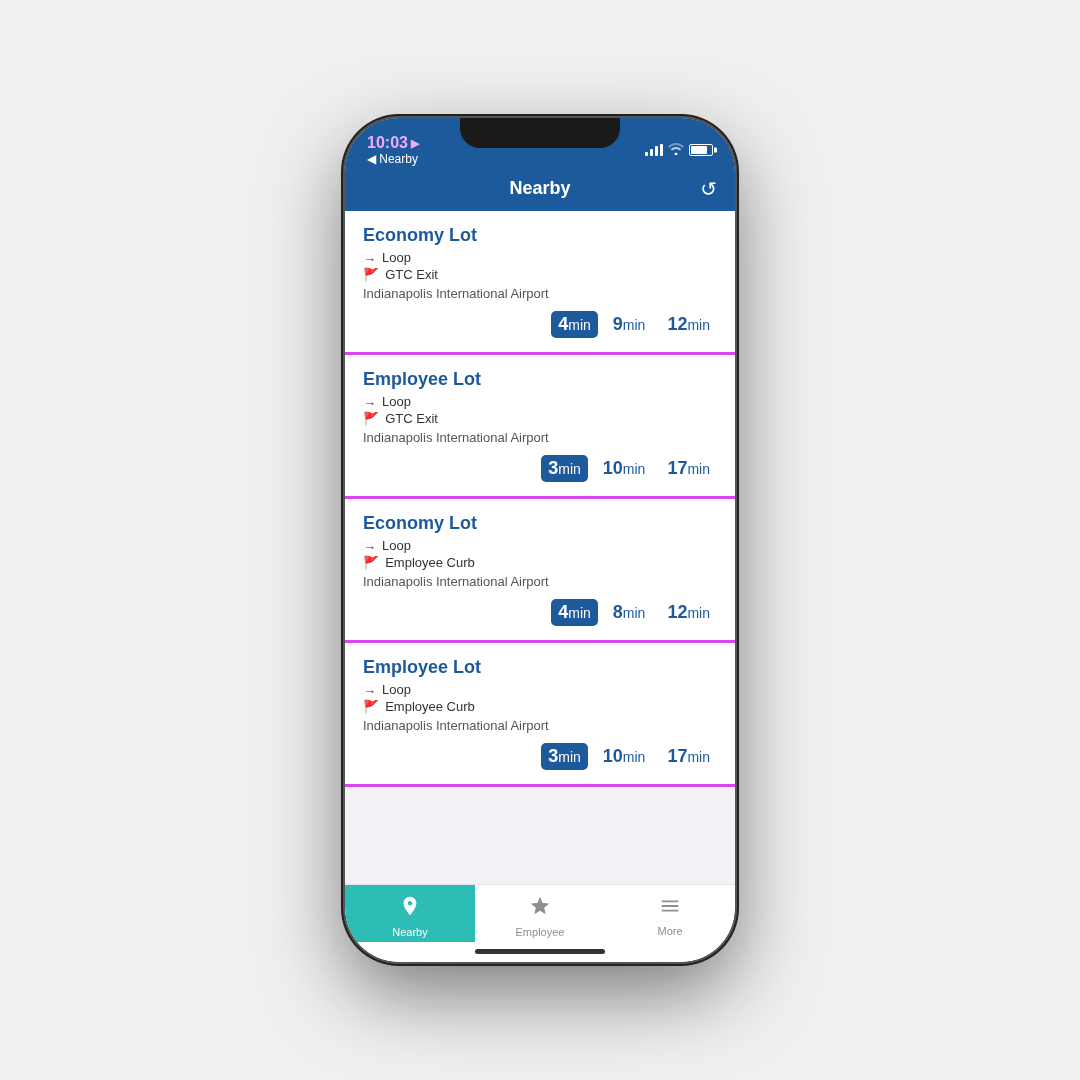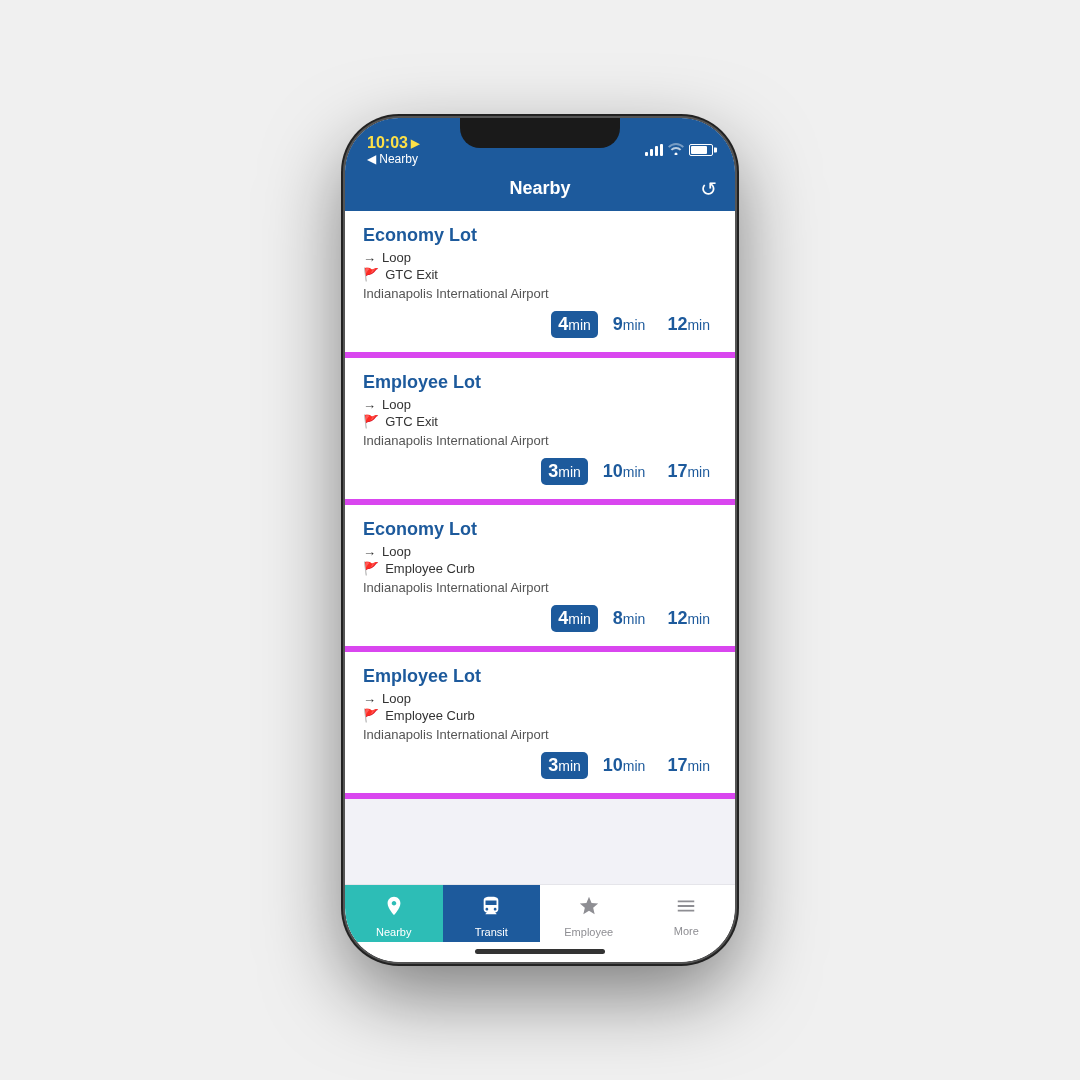--- a/index.html
+++ b/index.html
@@ -83,21 +83,21 @@
       flex-shrink: 0;
       padding-top: 16px;
     }
 
     .status-left {
       display: flex;
       flex-direction: column;
     }
 
     .status-time {
-      color: #fde047;
+      color: #f0abfc;
       font-size: 16px;
       font-weight: 600;
       display: flex;
       align-items: center;
       gap: 3px;
     }
 
     .status-back {
       color: white;
       font-size: 12px;
@@ -188,21 +188,21 @@
     .content-area {
       flex: 1;
       overflow: hidden;
       background: white;
     }
 
     
     .route-card {
       background: white;
       padding: 14px 18px 14px 18px;
-      border-bottom: 6px solid #d946ef;
+      border-bottom: 3px solid #d946ef;
     }
 
     .route-name {
       color: #1d5a9c;
       font-size: 18px;
       font-weight: 700;
       margin-bottom: 4px;
     }
 
     .route-detail {
@@ -492,28 +492,20 @@
 
     <div class="tab-bar">
       <div class="tab-item active-nearby">
         <span class="tab-icon">
           <svg width="22" height="22" viewBox="0 0 24 24" fill="white">
             <path d="M12 2C8.13 2 5 5.13 5 9c0 5.25 7 13 7 13s7-7.75 7-13c0-3.87-3.13-7-7-7zm0 9.5c-1.38 0-2.5-1.12-2.5-2.5s1.12-2.5 2.5-2.5 2.5 1.12 2.5 2.5-1.12 2.5-2.5 2.5z"></path>
           </svg>
         </span>
         <span class="tab-label">Nearby</span>
       </div>
-      <div class="tab-item active-transit">
-        <span class="tab-icon">
-          <svg width="22" height="22" viewBox="0 0 24 24" fill="white">
-            <path d="M12 2c-4.42 0-8 .5-8 4v9.5C4 17.43 5.57 19 7.5 19L6 20.5v.5h12v-.5L16.5 19c1.93 0 3.5-1.57 3.5-3.5V6c0-3.5-3.58-4-8-4zM7.5 17c-.83 0-1.5-.67-1.5-1.5S6.67 14 7.5 14s1.5.67 1.5 1.5S8.33 17 7.5 17zm9 0c-.83 0-1.5-.67-1.5-1.5s.67-1.5 1.5-1.5 1.5.67 1.5 1.5-.67 1.5-1.5 1.5zM18 11H6V6h12v5z"></path>
-          </svg>
-        </span>
-        <span class="tab-label">Transit</span>
-      </div>
       <div class="tab-item">
         <span class="tab-icon">
           <svg width="22" height="22" viewBox="0 0 24 24" fill="#8e8e93">
             <path d="M12 17.27L18.18 21l-1.64-7.03L22 9.24l-7.19-.61L12 2 9.19 8.63 2 9.24l5.46 4.73L5.82 21z"></path>
           </svg>
         </span>
         <span class="tab-label">Employee</span>
       </div>
       <div class="tab-item">
         <span class="tab-icon" style="font-size:18px;color:#8e8e93;letter-spacing:0px;">

